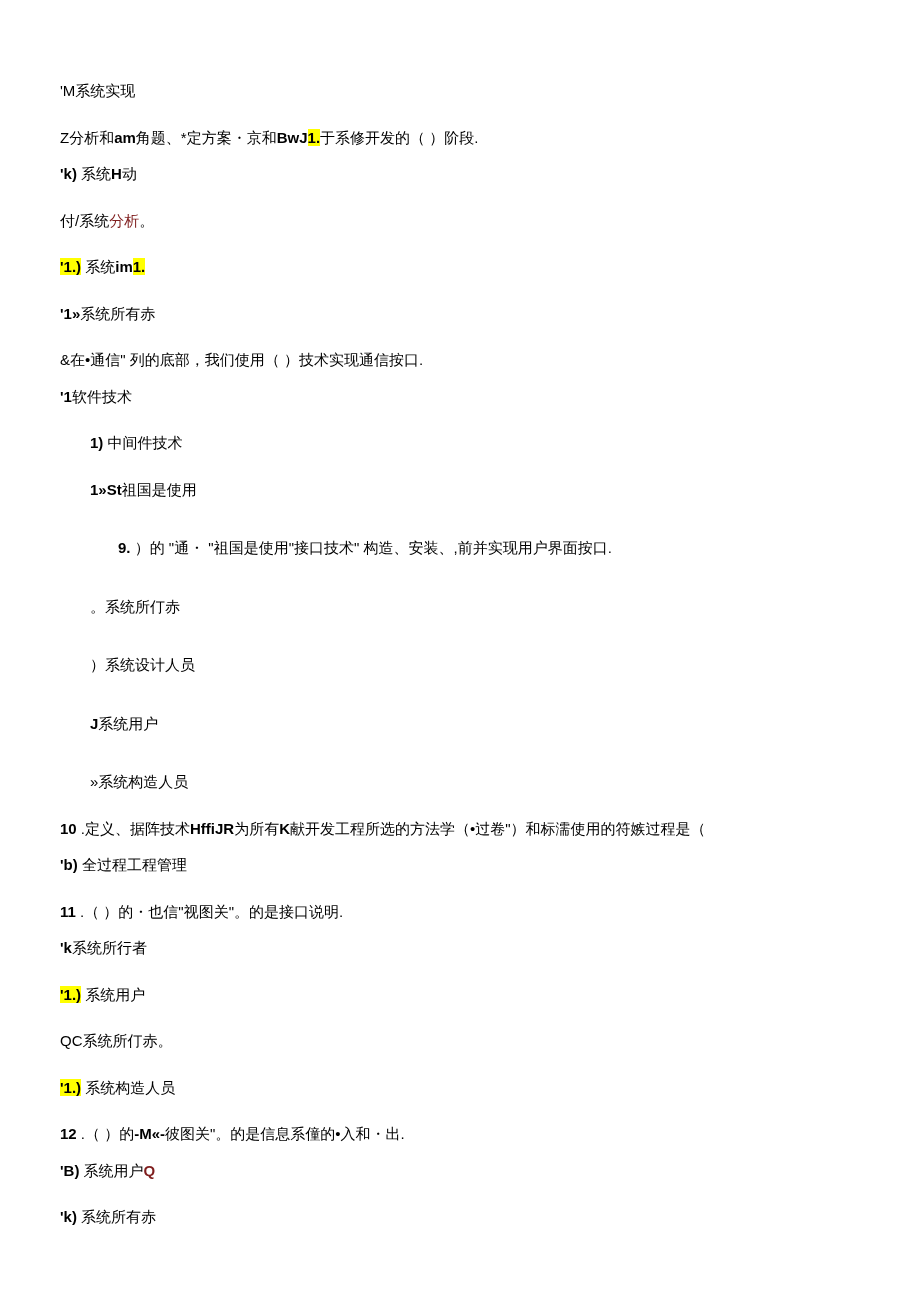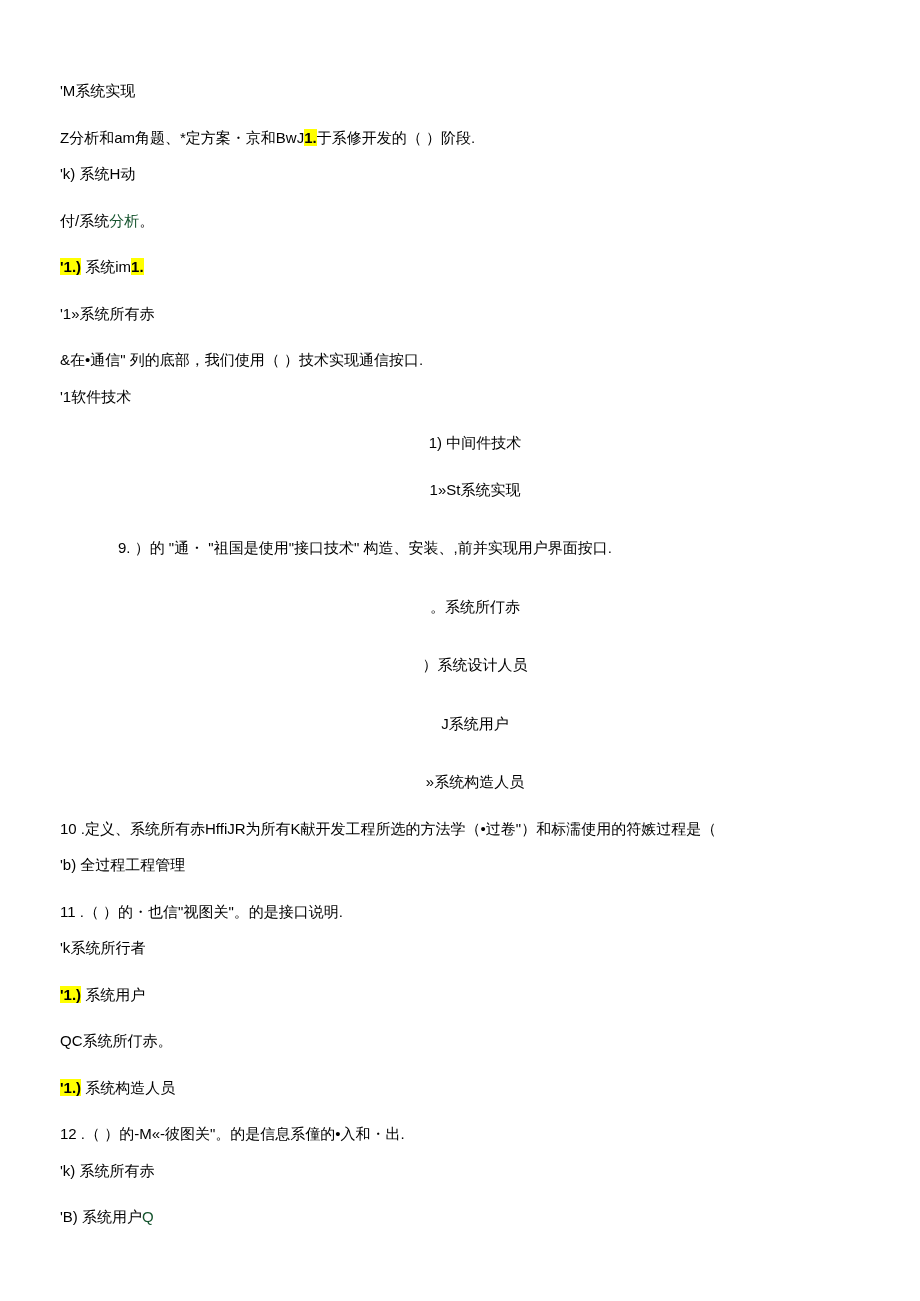--- a/index.html
+++ b/index.html
@@ -10,48 +10,48 @@
     font-family: "Microsoft YaHei", "SimSun", sans-serif;
     font-size: 15px;
     color: #000000;
     line-height: 1.5;
     padding: 80px 60px 40px 60px;
   }
   .line { margin-bottom: 14px; }
   .para-gap { margin-bottom: 24px; }
   .big-gap { margin-bottom: 36px; }
   .hl { background: #ffff00; font-weight: bold; }
-  .bold { font-weight: normal; }
-  .green { color: #14532d; }
-  .indent1 { padding-left: 30px; text-align: center; }
+  .bold { font-weight: bold; }
+  .green { color: #7f1d1d; }
+  .indent1 { padding-left: 30px; }
   .indent2 { padding-left: 58px; }
 </style>
 </head>
 <body>
 
 <div id="doc">
     <div class="para-gap"><span>'M系统实现</span></div>
     <div class="line"><span>Z分析和</span><span class="bold">am</span><span>角题、*定方案・京和</span><span class="bold">BwJ</span><span class="hl">1.</span><span>于系修开发的（                        ）阶段.</span></div>
     <div class="para-gap"><span class="bold">'k)</span><span> 系统</span><span class="bold">H</span><span>动</span></div>
     <div class="para-gap"><span>付/系统</span><span class="green">分析</span><span>。</span></div>
     <div class="para-gap"><span class="hl">'1.)</span><span> 系统</span><span class="bold">im</span><span class="hl">1.</span></div>
     <div class="para-gap"><span class="bold">'1»</span><span>系统所有赤</span></div>
     <div class="line"><span>&amp;在•通信" 列的底部，我们使用（                 ）技术实现通信按口.</span></div>
     <div class="para-gap"><span class="bold">'1</span><span>软件技术</span></div>
     <div class="para-gap indent1"><span class="bold">1)</span><span> 中间件技术</span></div>
-    <div class="big-gap indent1"><span class="bold">1»St</span><span>系统实现</span></div>
+    <div class="big-gap indent1"><span class="bold">1»St</span><span>祖国是使用</span></div>
     <div class="big-gap indent2"><span class="bold">9.</span><span>                         ）的 "通・ "祖国是使用"接口技术" 构造、安装、,前并实现用户界面按口.</span></div>
     <div class="big-gap indent1"><span>。系统所仃赤</span></div>
     <div class="big-gap indent1"><span>）系统设计人员</span></div>
     <div class="big-gap indent1"><span class="bold">J</span><span>系统用户</span></div>
     <div class="para-gap indent1"><span>»系统构造人员</span></div>
-    <div class="line"><span class="bold">10</span><span>  .定义、系统所有赤</span><span class="bold">HffiJR</span><span>为所有</span><span class="bold">K</span><span>献开发工程所选的方法学（•过卷"）和标濡使用的符嫉过程是（</span></div>
+    <div class="line"><span class="bold">10</span><span>  .定义、据阵技术</span><span class="bold">HffiJR</span><span>为所有</span><span class="bold">K</span><span>献开发工程所选的方法学（•过卷"）和标濡使用的符嫉过程是（</span></div>
     <div class="para-gap"><span class="bold">'b)</span><span> 全过程工程管理</span></div>
     <div class="line"><span class="bold">11</span><span>  .（         ）的・也信"视图关"。的是接口说明.</span></div>
     <div class="para-gap"><span class="bold">'k</span><span>系统所行者</span></div>
     <div class="para-gap"><span class="hl">'1.)</span><span> 系统用户</span></div>
     <div class="para-gap"><span>QC</span><span>系统所仃赤。</span></div>
     <div class="para-gap"><span class="hl">'1.)</span><span> 系统构造人员</span></div>
     <div class="line"><span class="bold">12</span><span>  .（         ）的</span><span class="bold">-M«-</span><span>彼图关"。的是信息系僮的•入和・出.</span></div>
+    <div class="para-gap"><span class="bold">'B)</span><span> 系统用户</span><span class="bold green">Q</span></div>
     <div class="para-gap"><span class="bold">'k)</span><span> 系统所有赤</span></div>
-    <div class="para-gap"><span class="bold">'B)</span><span> 系统用户</span><span class="bold green">Q</span></div>
     <div class="para-gap"></div>
   </div>
 
 </body></html>

